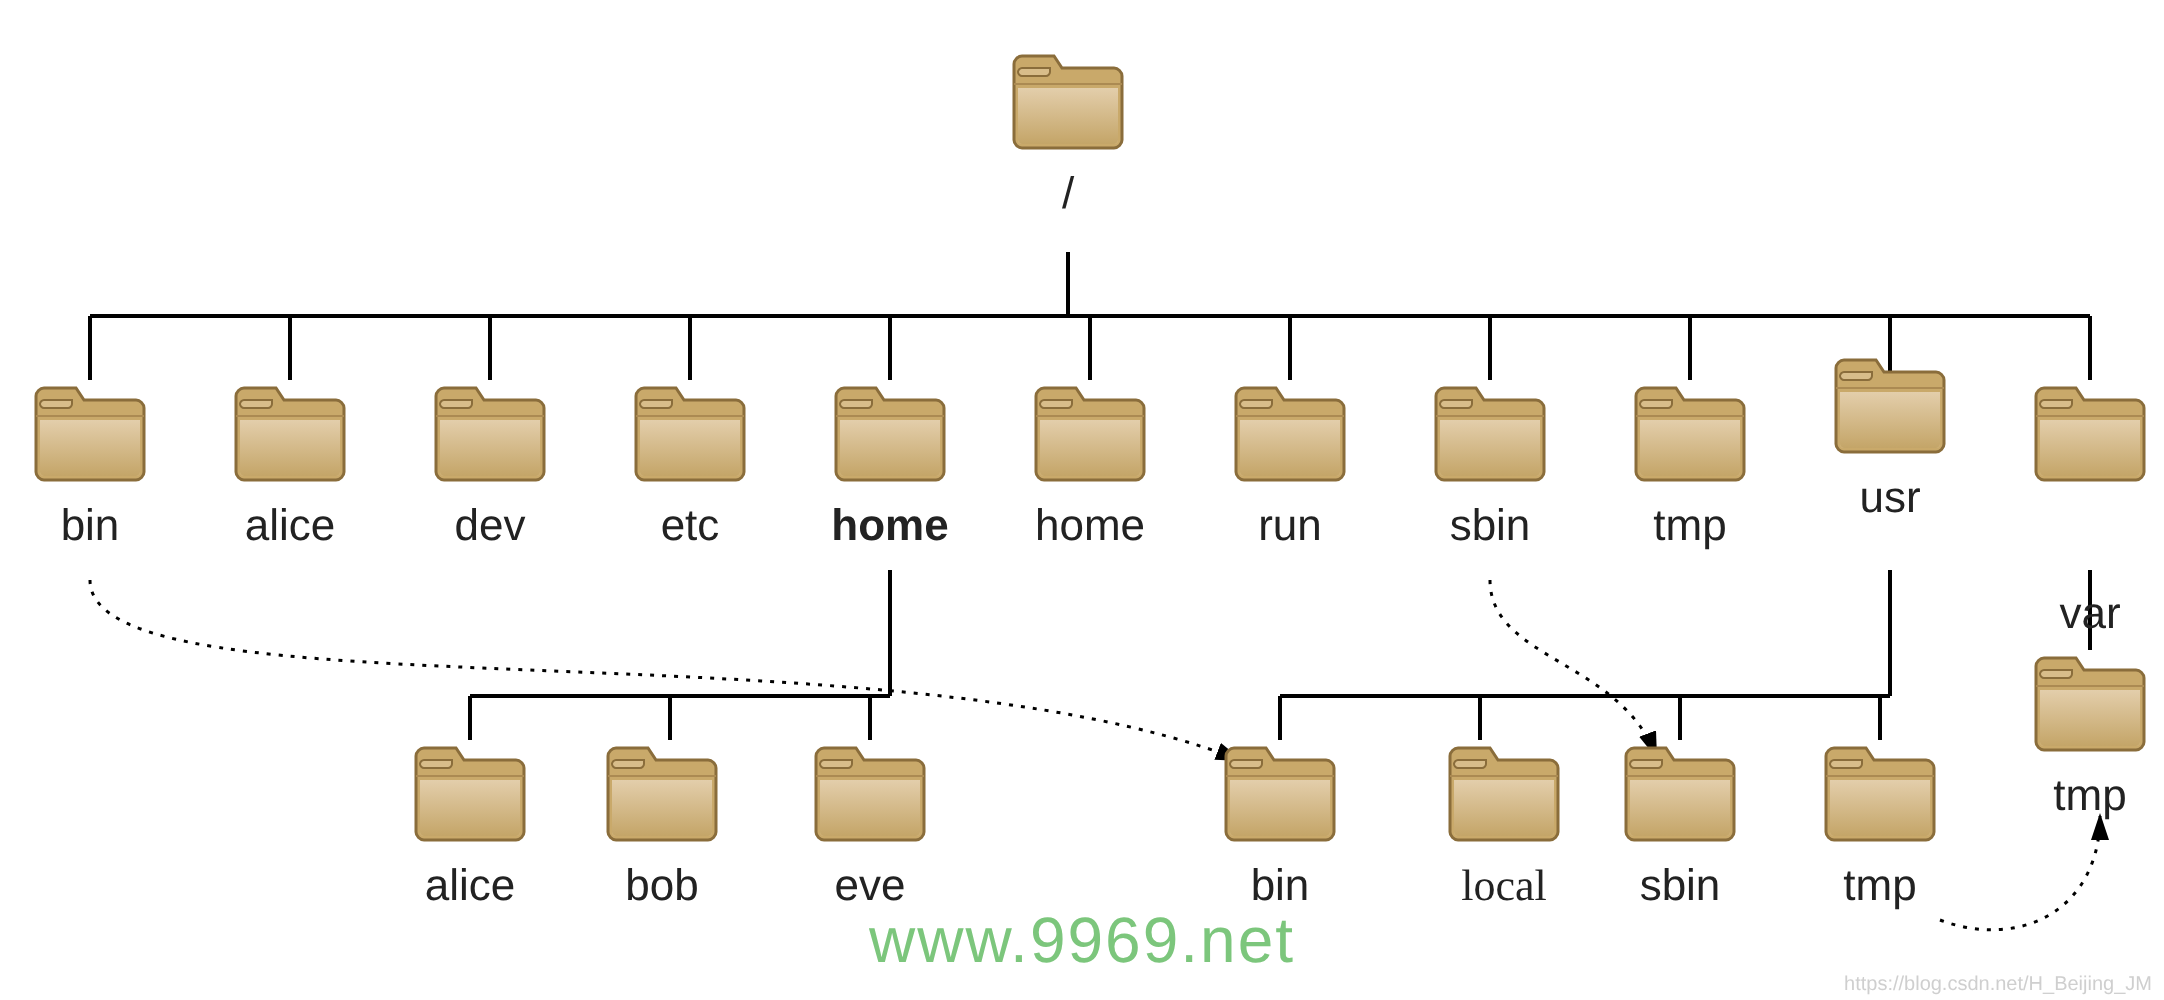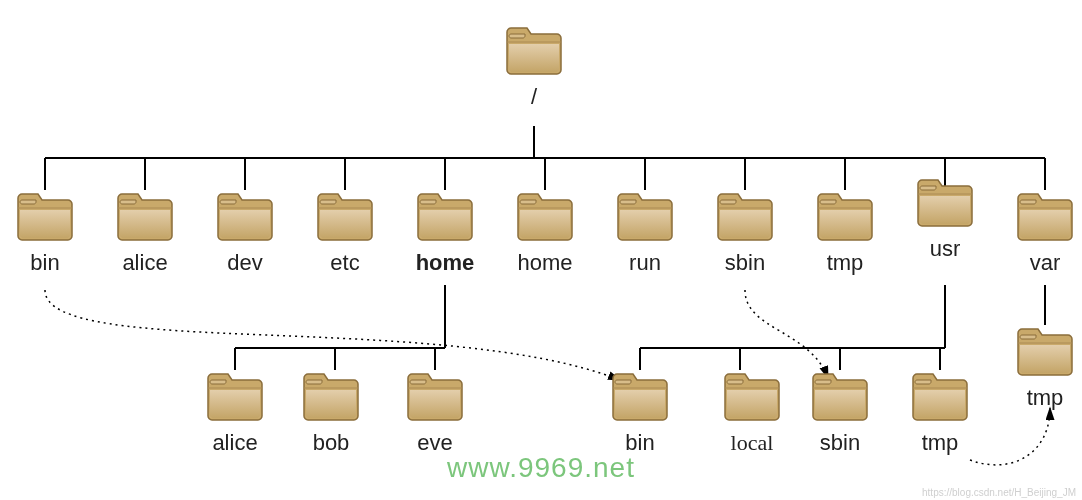--- a/index.html
+++ b/index.html
@@ -27,21 +27,21 @@
     position: absolute;
     top: 0;
     left: 0;
     pointer-events: none;
   }
   .watermark {
     position: absolute;
     left: 50%;
     top: 452px;
     transform: translateX(-50%);
-    font-size: 28px;
+    font-size: 32px;
     color: #7cc67c;
     font-weight: 500;
     letter-spacing: 1px;
     pointer-events: none;
   }
   .source-url {
     position: absolute;
     right: 6px;
     bottom: 2px;
     font-size: 10px;
@@ -175,21 +175,21 @@
       <use href="#folder-icon"></use>
     </svg>
   <span class="label">tmp</span>
 </div>
 <div class="node" style="left:914px; top:176px;">
   <svg width="62" height="54">
       <use href="#folder-icon"></use>
     </svg>
   <span class="label">usr</span>
 </div>
-<div class="node" style="left:1014px; top:190px;">
+<div class="node" style="left:1014px; top:190px;gap:44px;">
   <svg width="62" height="54">
       <use href="#folder-icon"></use>
     </svg>
   <span class="label">var</span>
 </div>
 
 <div class="node" style="left:204px; top:370px;">
   <svg width="62" height="54">
       <use href="#folder-icon"></use>
     </svg>

